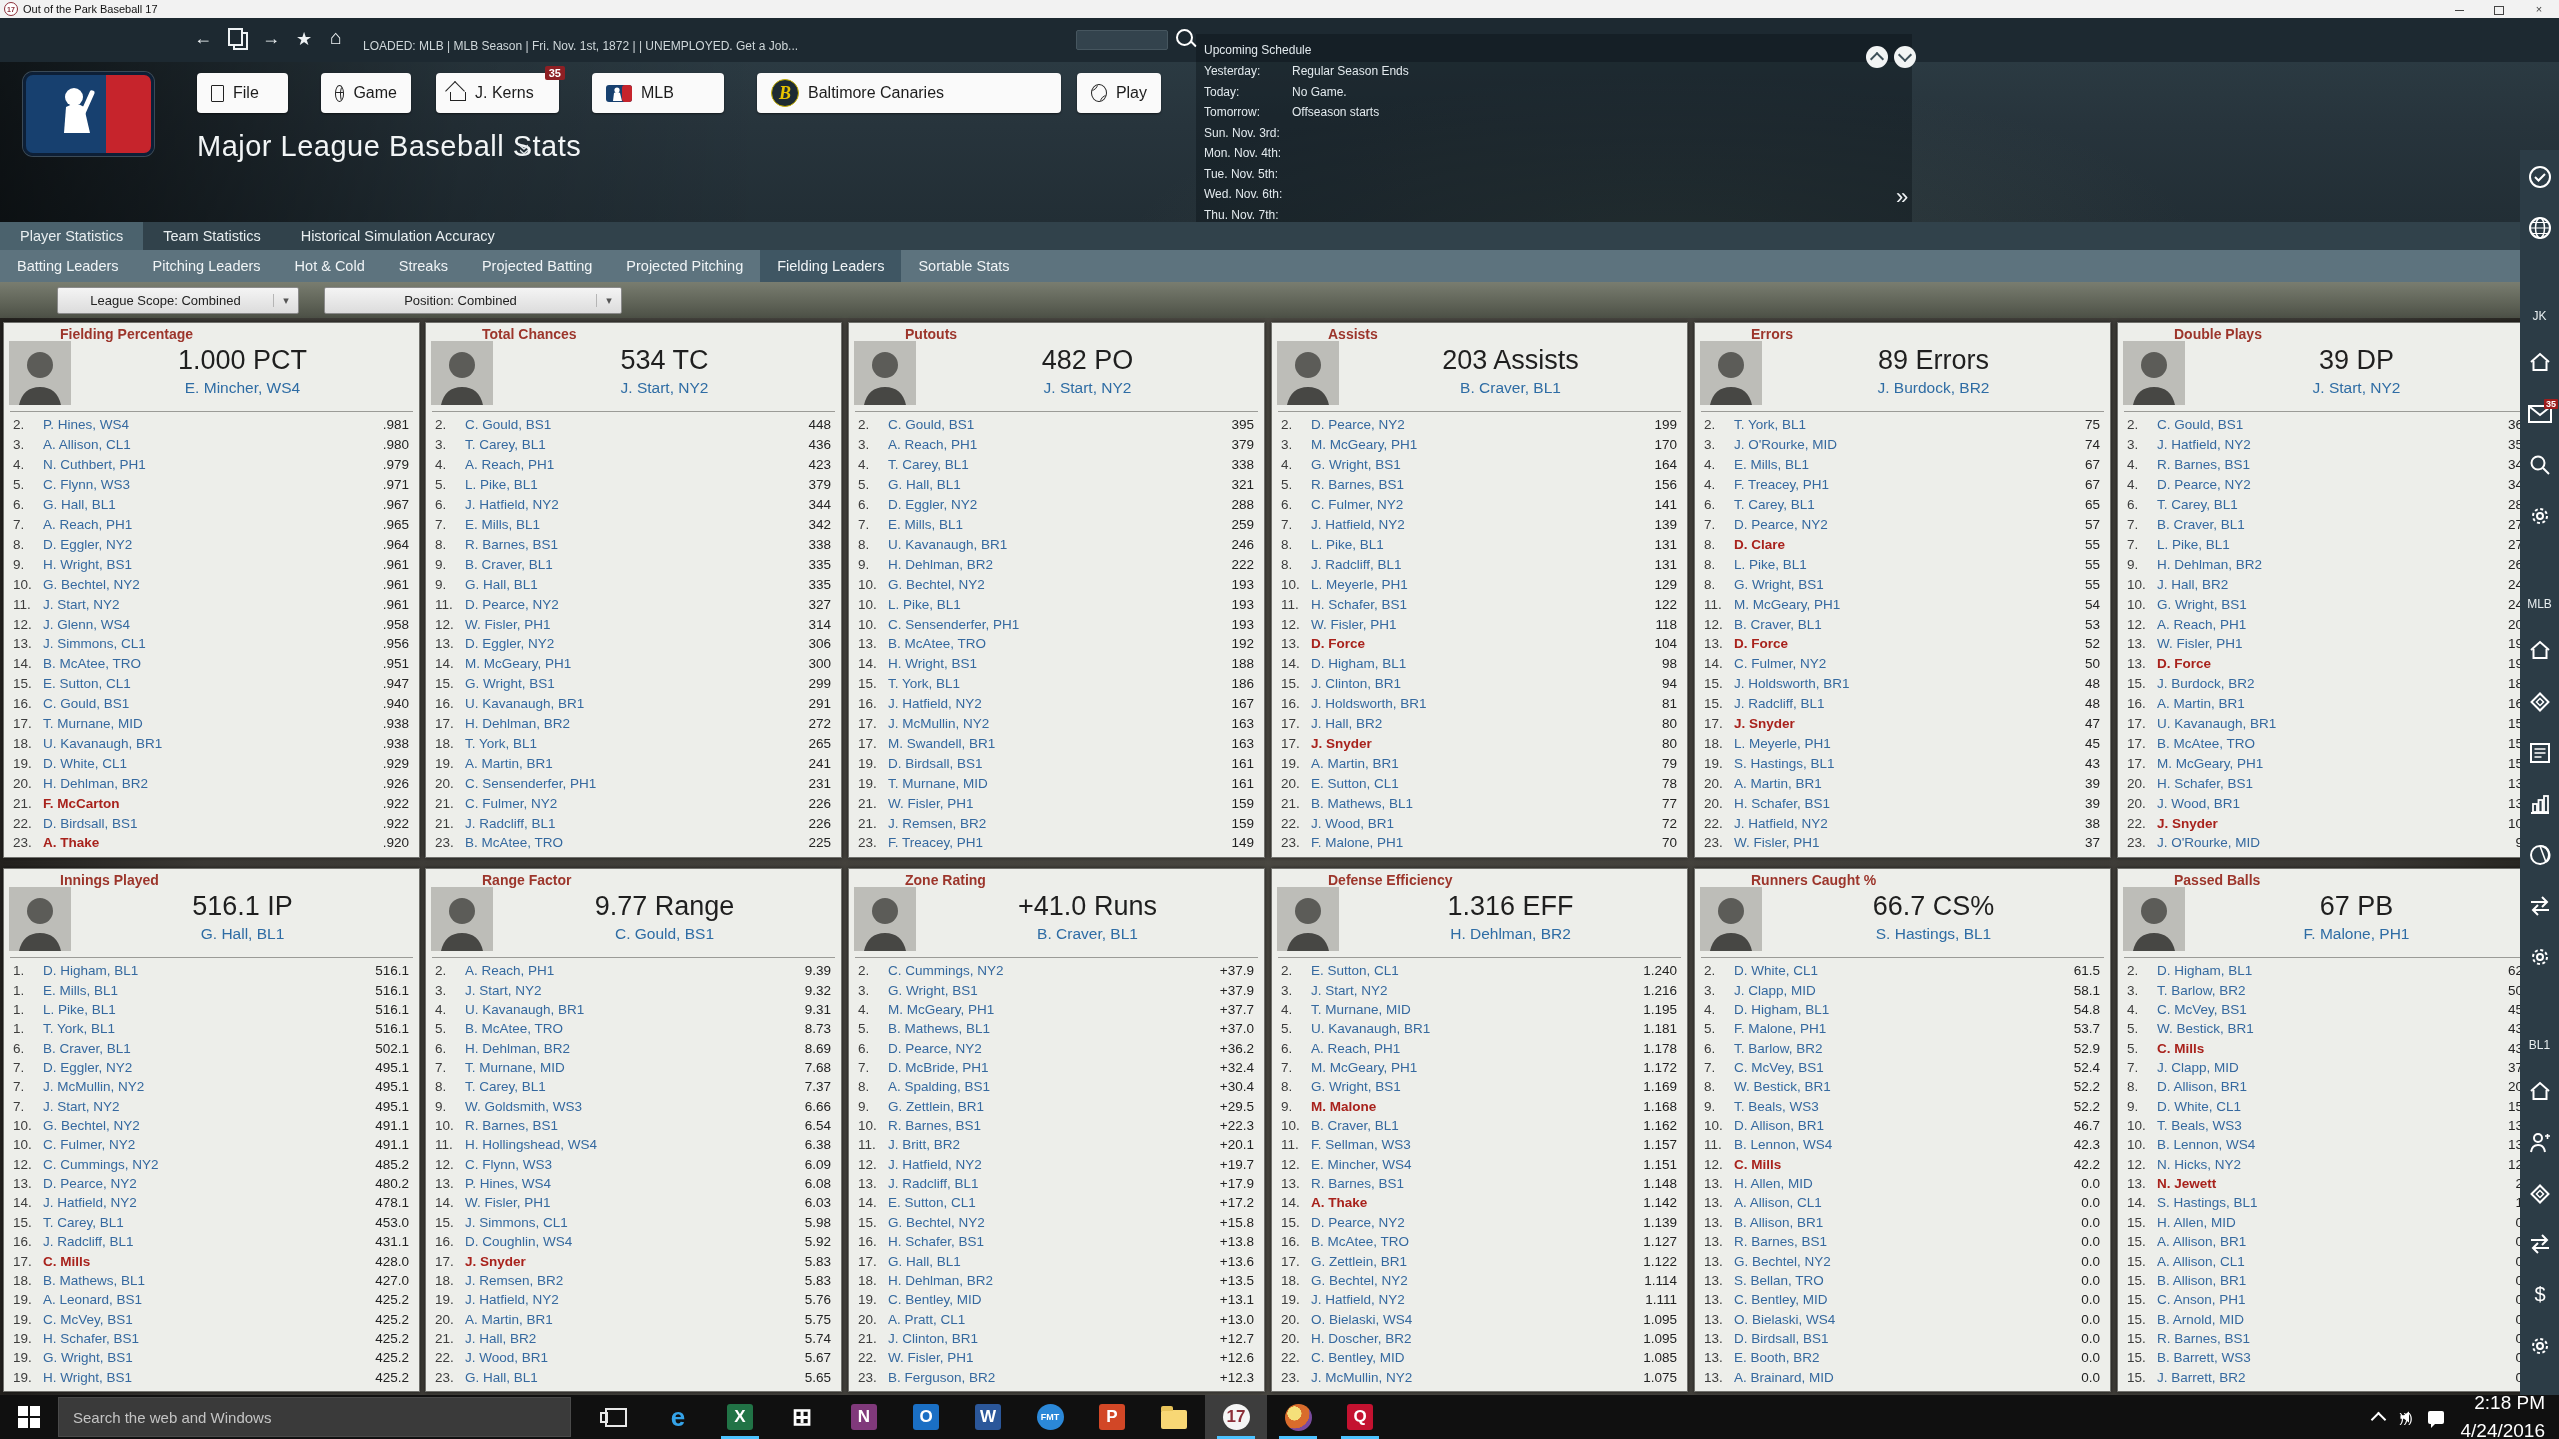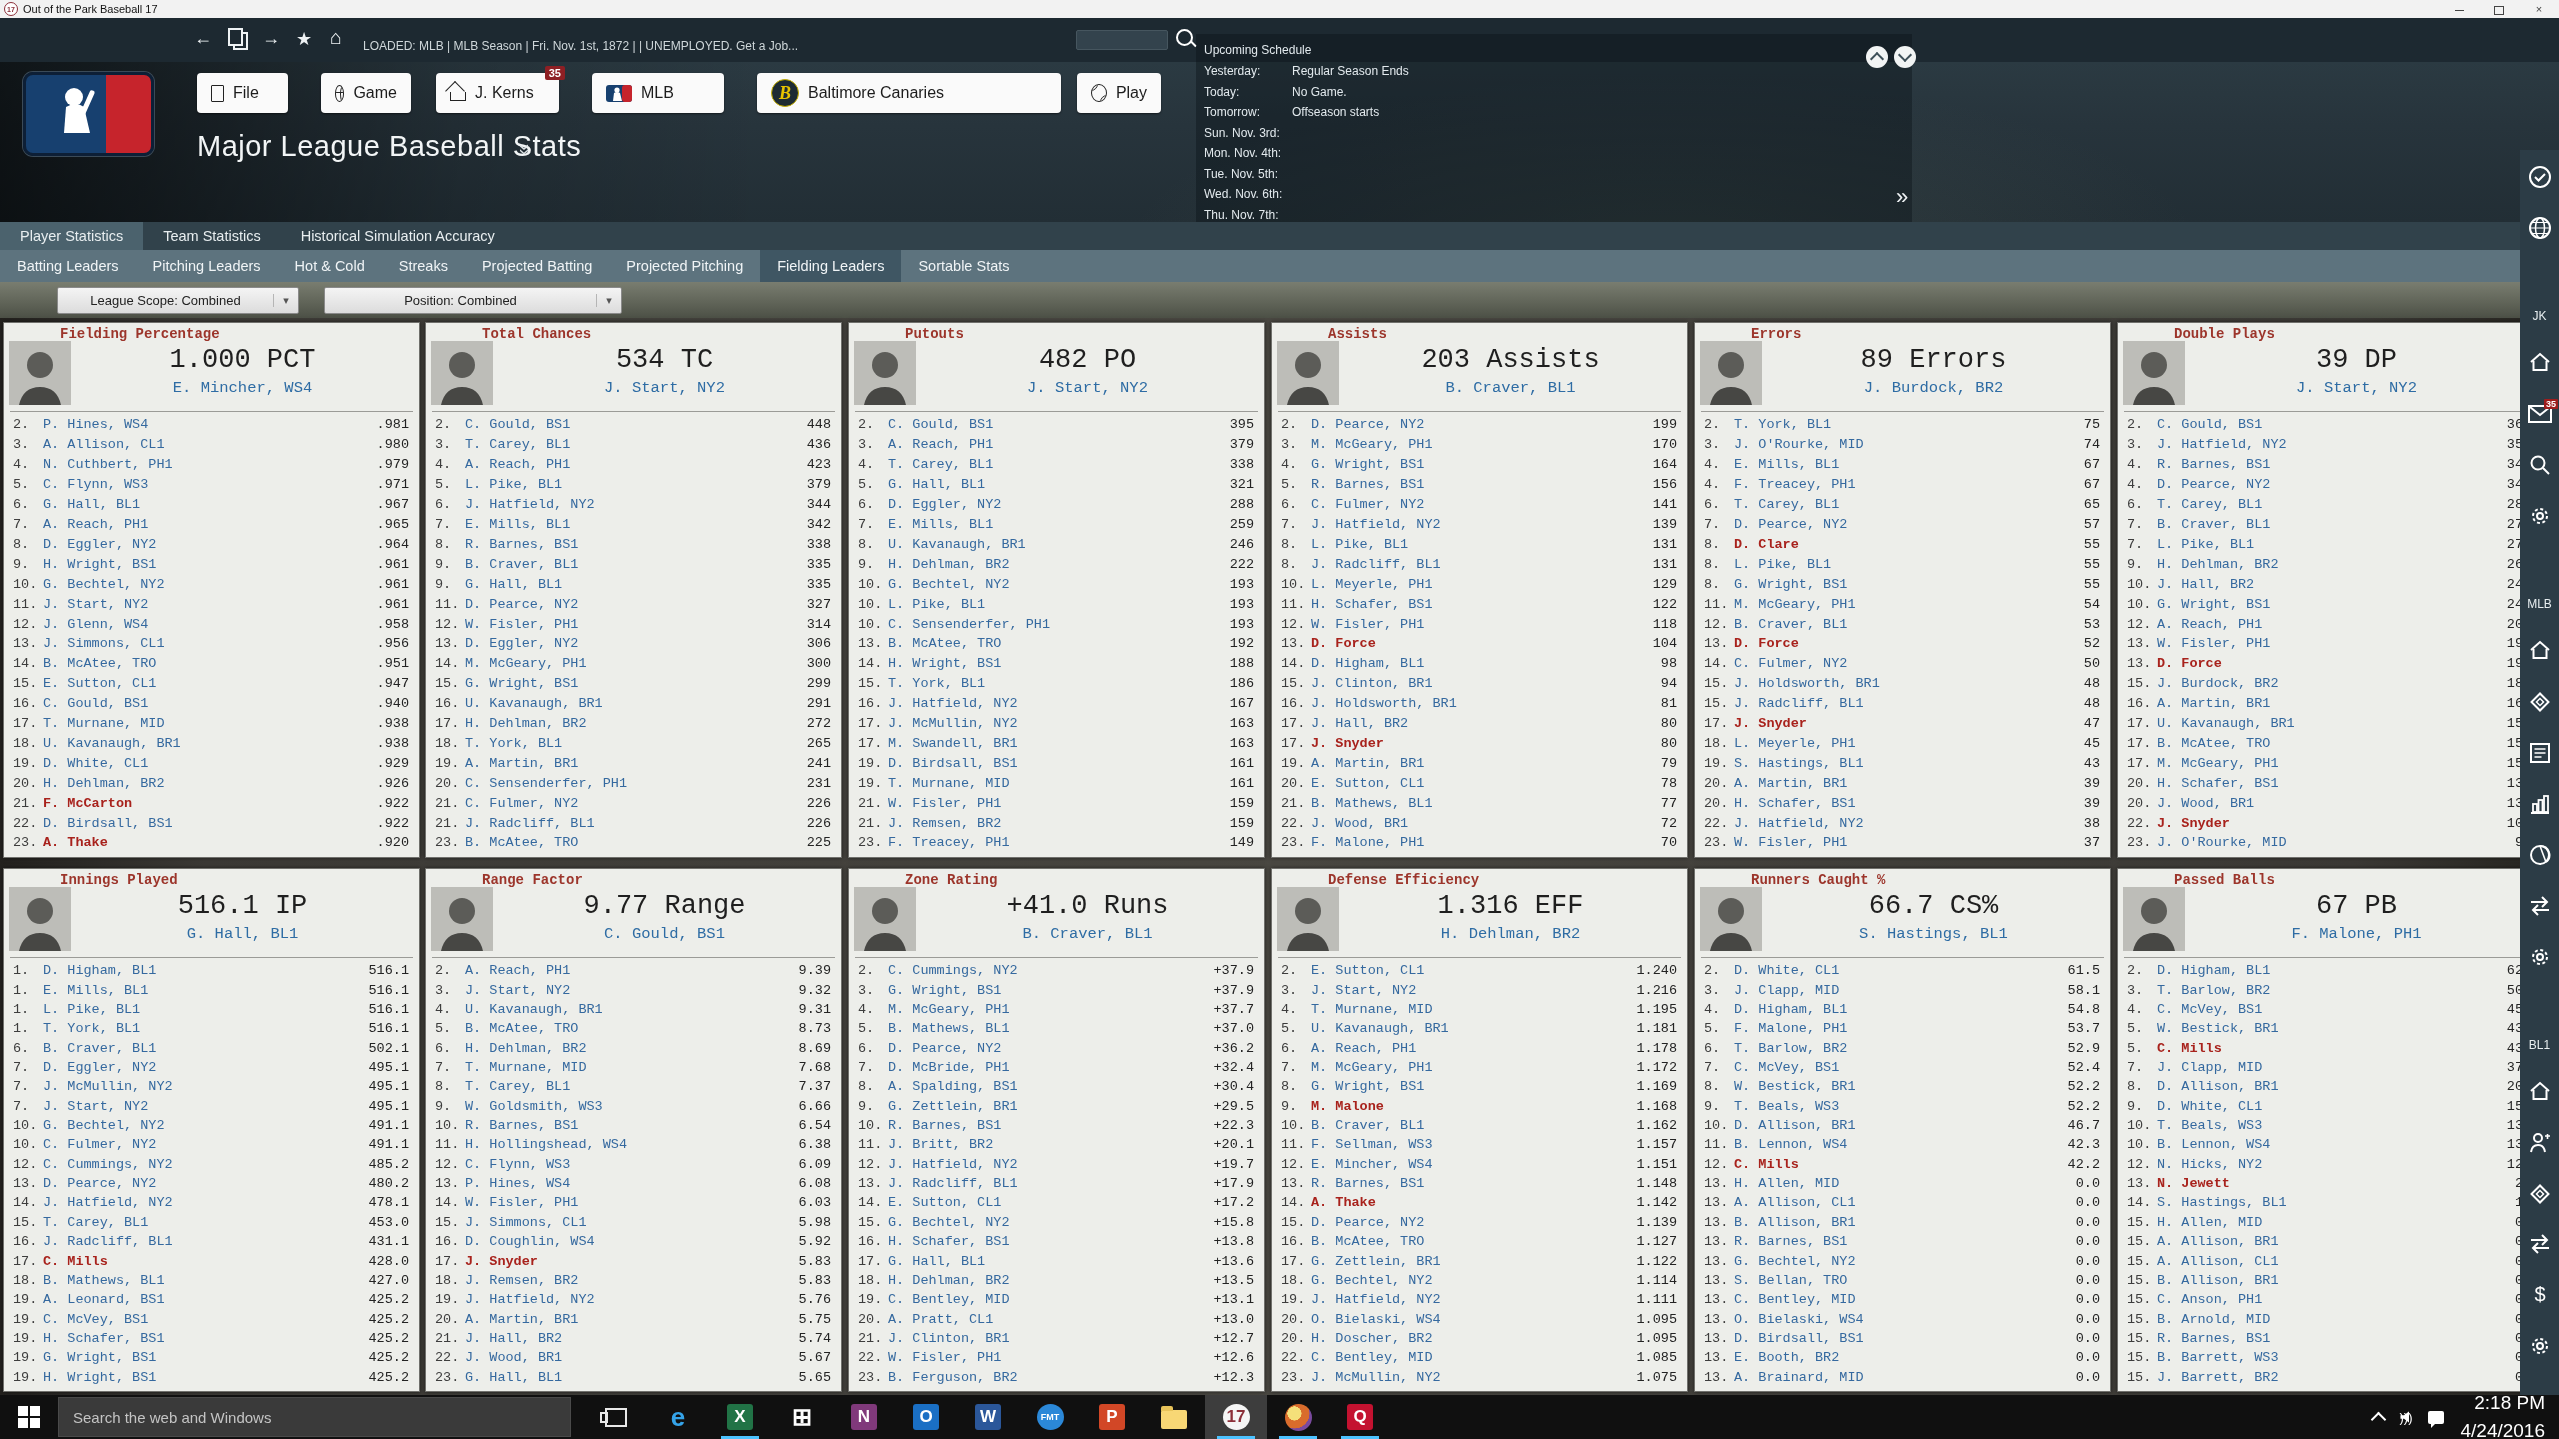--- a/index.html
+++ b/index.html
@@ -78,21 +78,21 @@
   .dropdown{position:absolute;top:5px;height:25px;background:linear-gradient(#f4f4f4,#dcdcdc);
         border:1px solid #8a8a8a;border-radius:2px;font-size:13px;color:#222;display:flex;align-items:center;}
   .dropdown .dd-label{flex:1;text-align:center;}
   .dropdown .dd-arrow{width:24px;text-align:center;color:#555;border-left:1px solid #b5b5b5;font-size:11px;}
   #dd-scope{left:57px;width:240px;}
   #dd-pos{left:324px;width:296px;}
   
   #content{position:absolute;left:0;top:318px;width:2559px;height:1077px;
         background:linear-gradient(90deg,#23211e 0%,#3c3a36 8%,#4a4842 50%,#3c3a36 92%,#26241f 100%);}
   .panel{position:absolute;background:#edeeea;border:1px solid #70706c;box-sizing:border-box;
-        box-shadow:0 0 4px rgba(0,0,0,.55);font-family:Liberation Mono, monospace;}
+        box-shadow:0 0 4px rgba(0,0,0,.55);}
   .p-title{position:absolute;left:56px;top:3px;font-size:14px;font-weight:bold;color:#9c352b;}
   .p-portrait{position:absolute;left:5px;top:18px;width:62px;height:64px;overflow:hidden;}
   .p-value{position:absolute;left:70px;right:8px;top:22px;text-align:center;font-size:27px;color:#1f1f1f;}
   .p-leader{position:absolute;left:70px;right:8px;top:56px;text-align:center;font-size:15.5px;color:#2e6ca4;}
   .p-sep{position:absolute;left:6px;right:6px;top:88px;height:1px;background:#9b9b97;}
   .p-rows{position:absolute;left:0;right:0;top:92px;bottom:4px;display:flex;flex-direction:column;}
   .p-row{flex:1;display:flex;align-items:center;font-size:13.5px;}
   .p-row .rk{width:30px;padding-left:9px;color:#3d3d3d;flex:none;}
   .p-row .nm{color:#35699f;flex:1;white-space:nowrap;overflow:hidden;}
   .p-row .vl{padding-right:10px;color:#232323;text-align:right;flex:none;}

